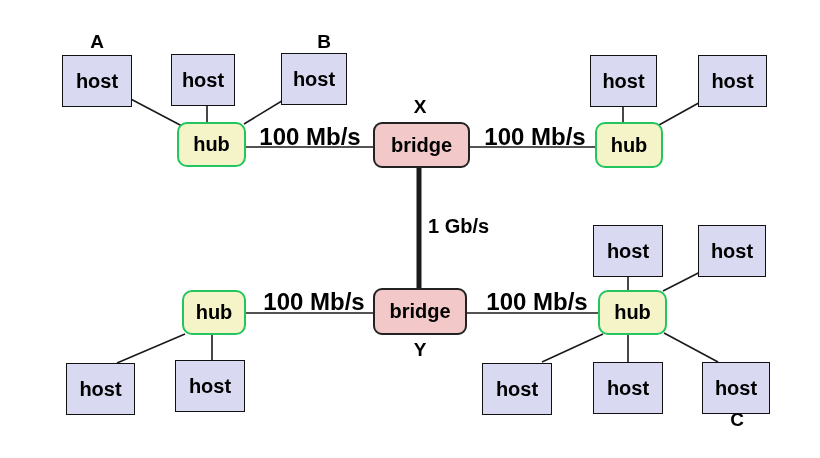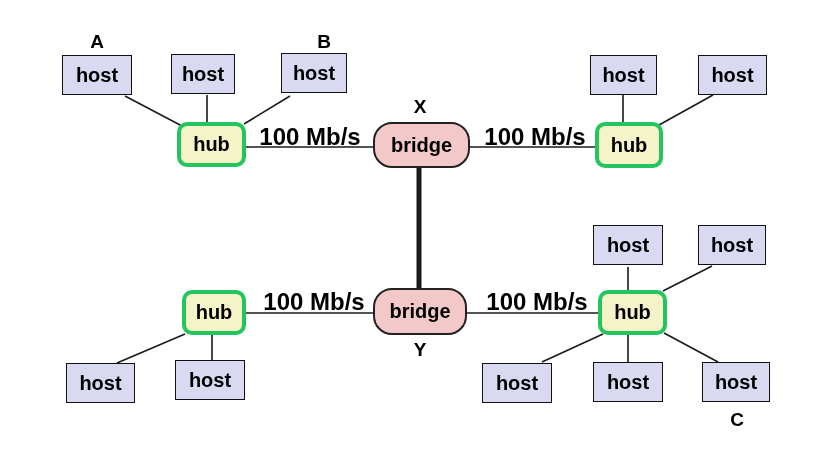--- a/index.html
+++ b/index.html
@@ -33,31 +33,31 @@
     align-items:center;
     justify-content:center;
     font-weight:700;
     color:var(--text);
     font-size:20px;
     box-sizing:border-box;
   }
   .host{
     background:var(--host-fill);
     border:1.6px solid #111;
-    height:40px;
+    height:52px;
   }
   .hub{
     background:var(--hub-fill);
-    border:4px solid #22c55e;
+    border:2px solid #22c55e;
     border-radius:10px;
   }
   .bridge{
     background:var(--bridge-fill);
     border:2px solid #222;
-    border-radius:19px;
+    border-radius:9px;
   }
   .tag{
     position:absolute;
     width:40px;
     text-align:center;
     font-weight:700;
     font-size:19px;
     color:var(--text);
   }
   .linklabel{
@@ -108,20 +108,21 @@
   <div class="tag" style="left:77px;top:31px;">A</div>
   <div class="tag" style="left:304px;top:31px;">B</div>
   <div class="tag" style="left:400px;top:96px;">X</div>
   <div class="tag" style="left:400px;top:339px;">Y</div>
   <div class="tag" style="left:717px;top:409px;">C</div>
 
   <div class="linklabel" style="left:250px;top:123px;">100 Mb/s</div>
   <div class="linklabel" style="left:475px;top:123px;">100 Mb/s</div>
   <div class="linklabel" style="left:254px;top:288px;">100 Mb/s</div>
   <div class="linklabel" style="left:477px;top:288px;">100 Mb/s</div>
+  <div class="linklabel leftalign" style="left:428px;top:215px;">1 Gb/s</div>
 
   <div class="node host" style="left:62px;top:55px;width:70px;">host</div>
   <div class="node host" style="left:171px;top:54px;width:64px;">host</div>
   <div class="node host" style="left:281px;top:53px;width:66px;">host</div>
   <div class="node hub" style="left:177px;top:122px;width:69px;height:45px;">hub</div>
 
   <div class="node host" style="left:590px;top:55px;width:67px;">host</div>
   <div class="node host" style="left:698px;top:55px;width:69px;">host</div>
   <div class="node hub" style="left:595px;top:122px;width:68px;height:46px;">hub</div>
 

